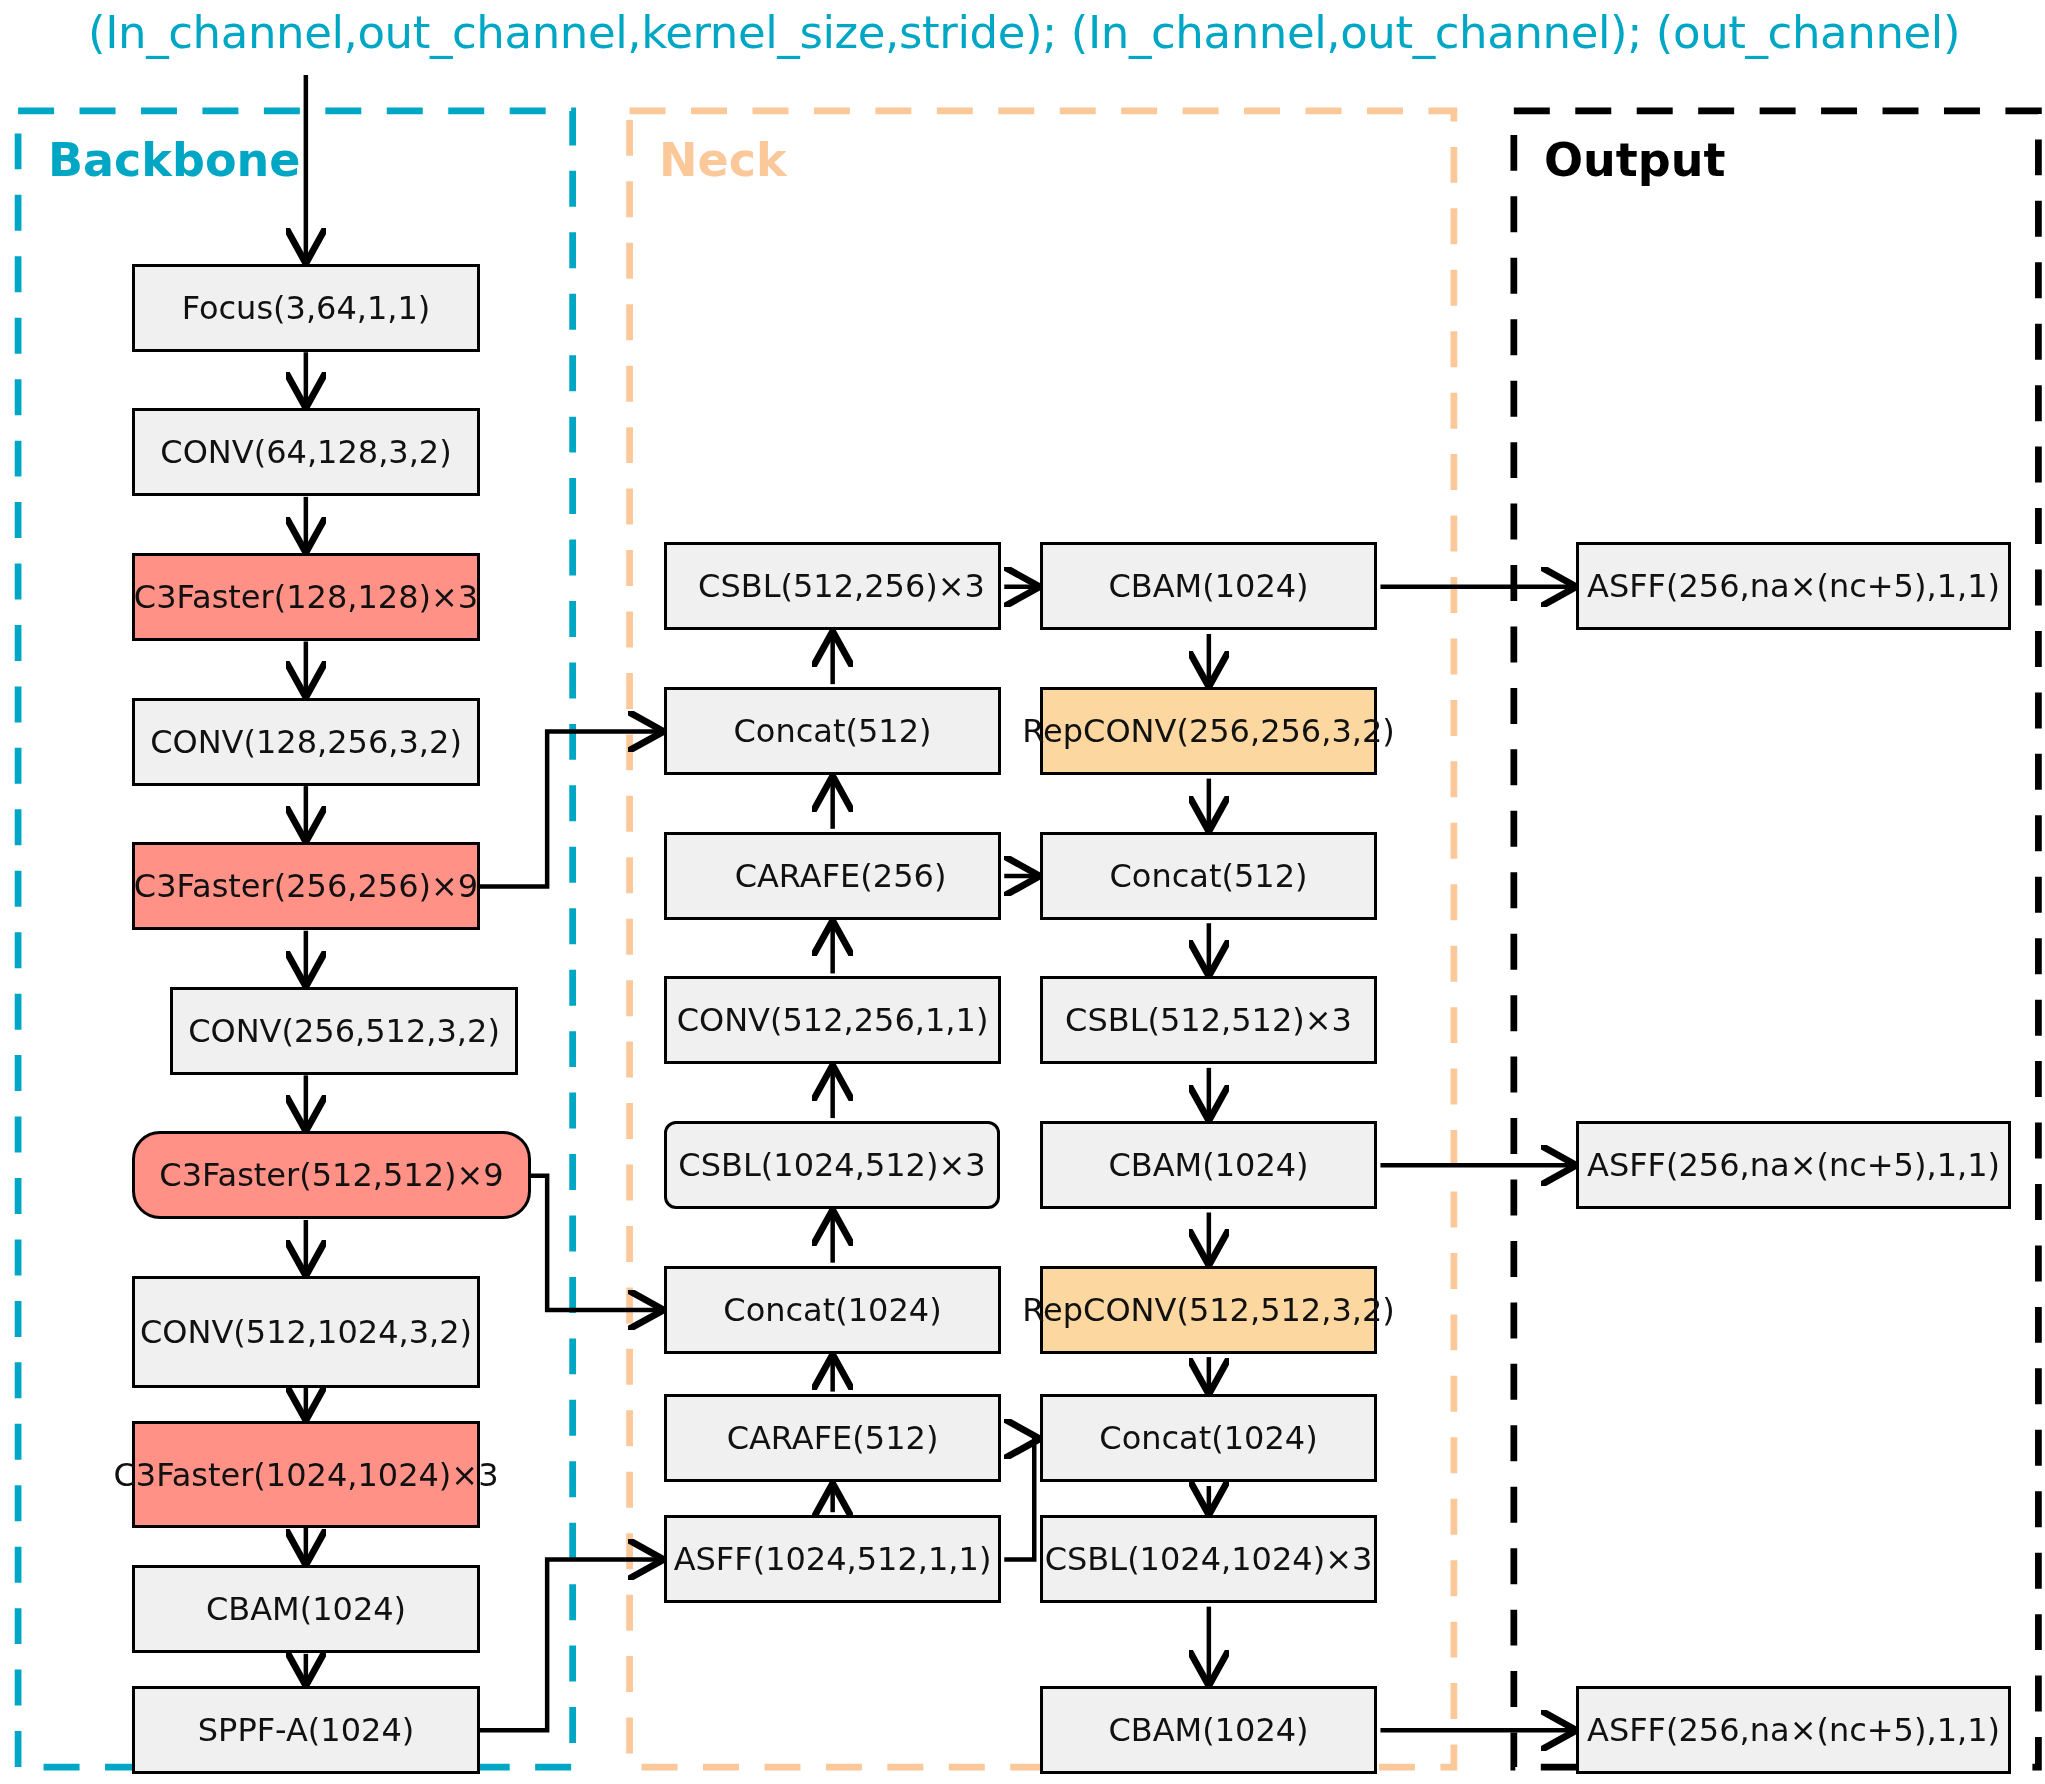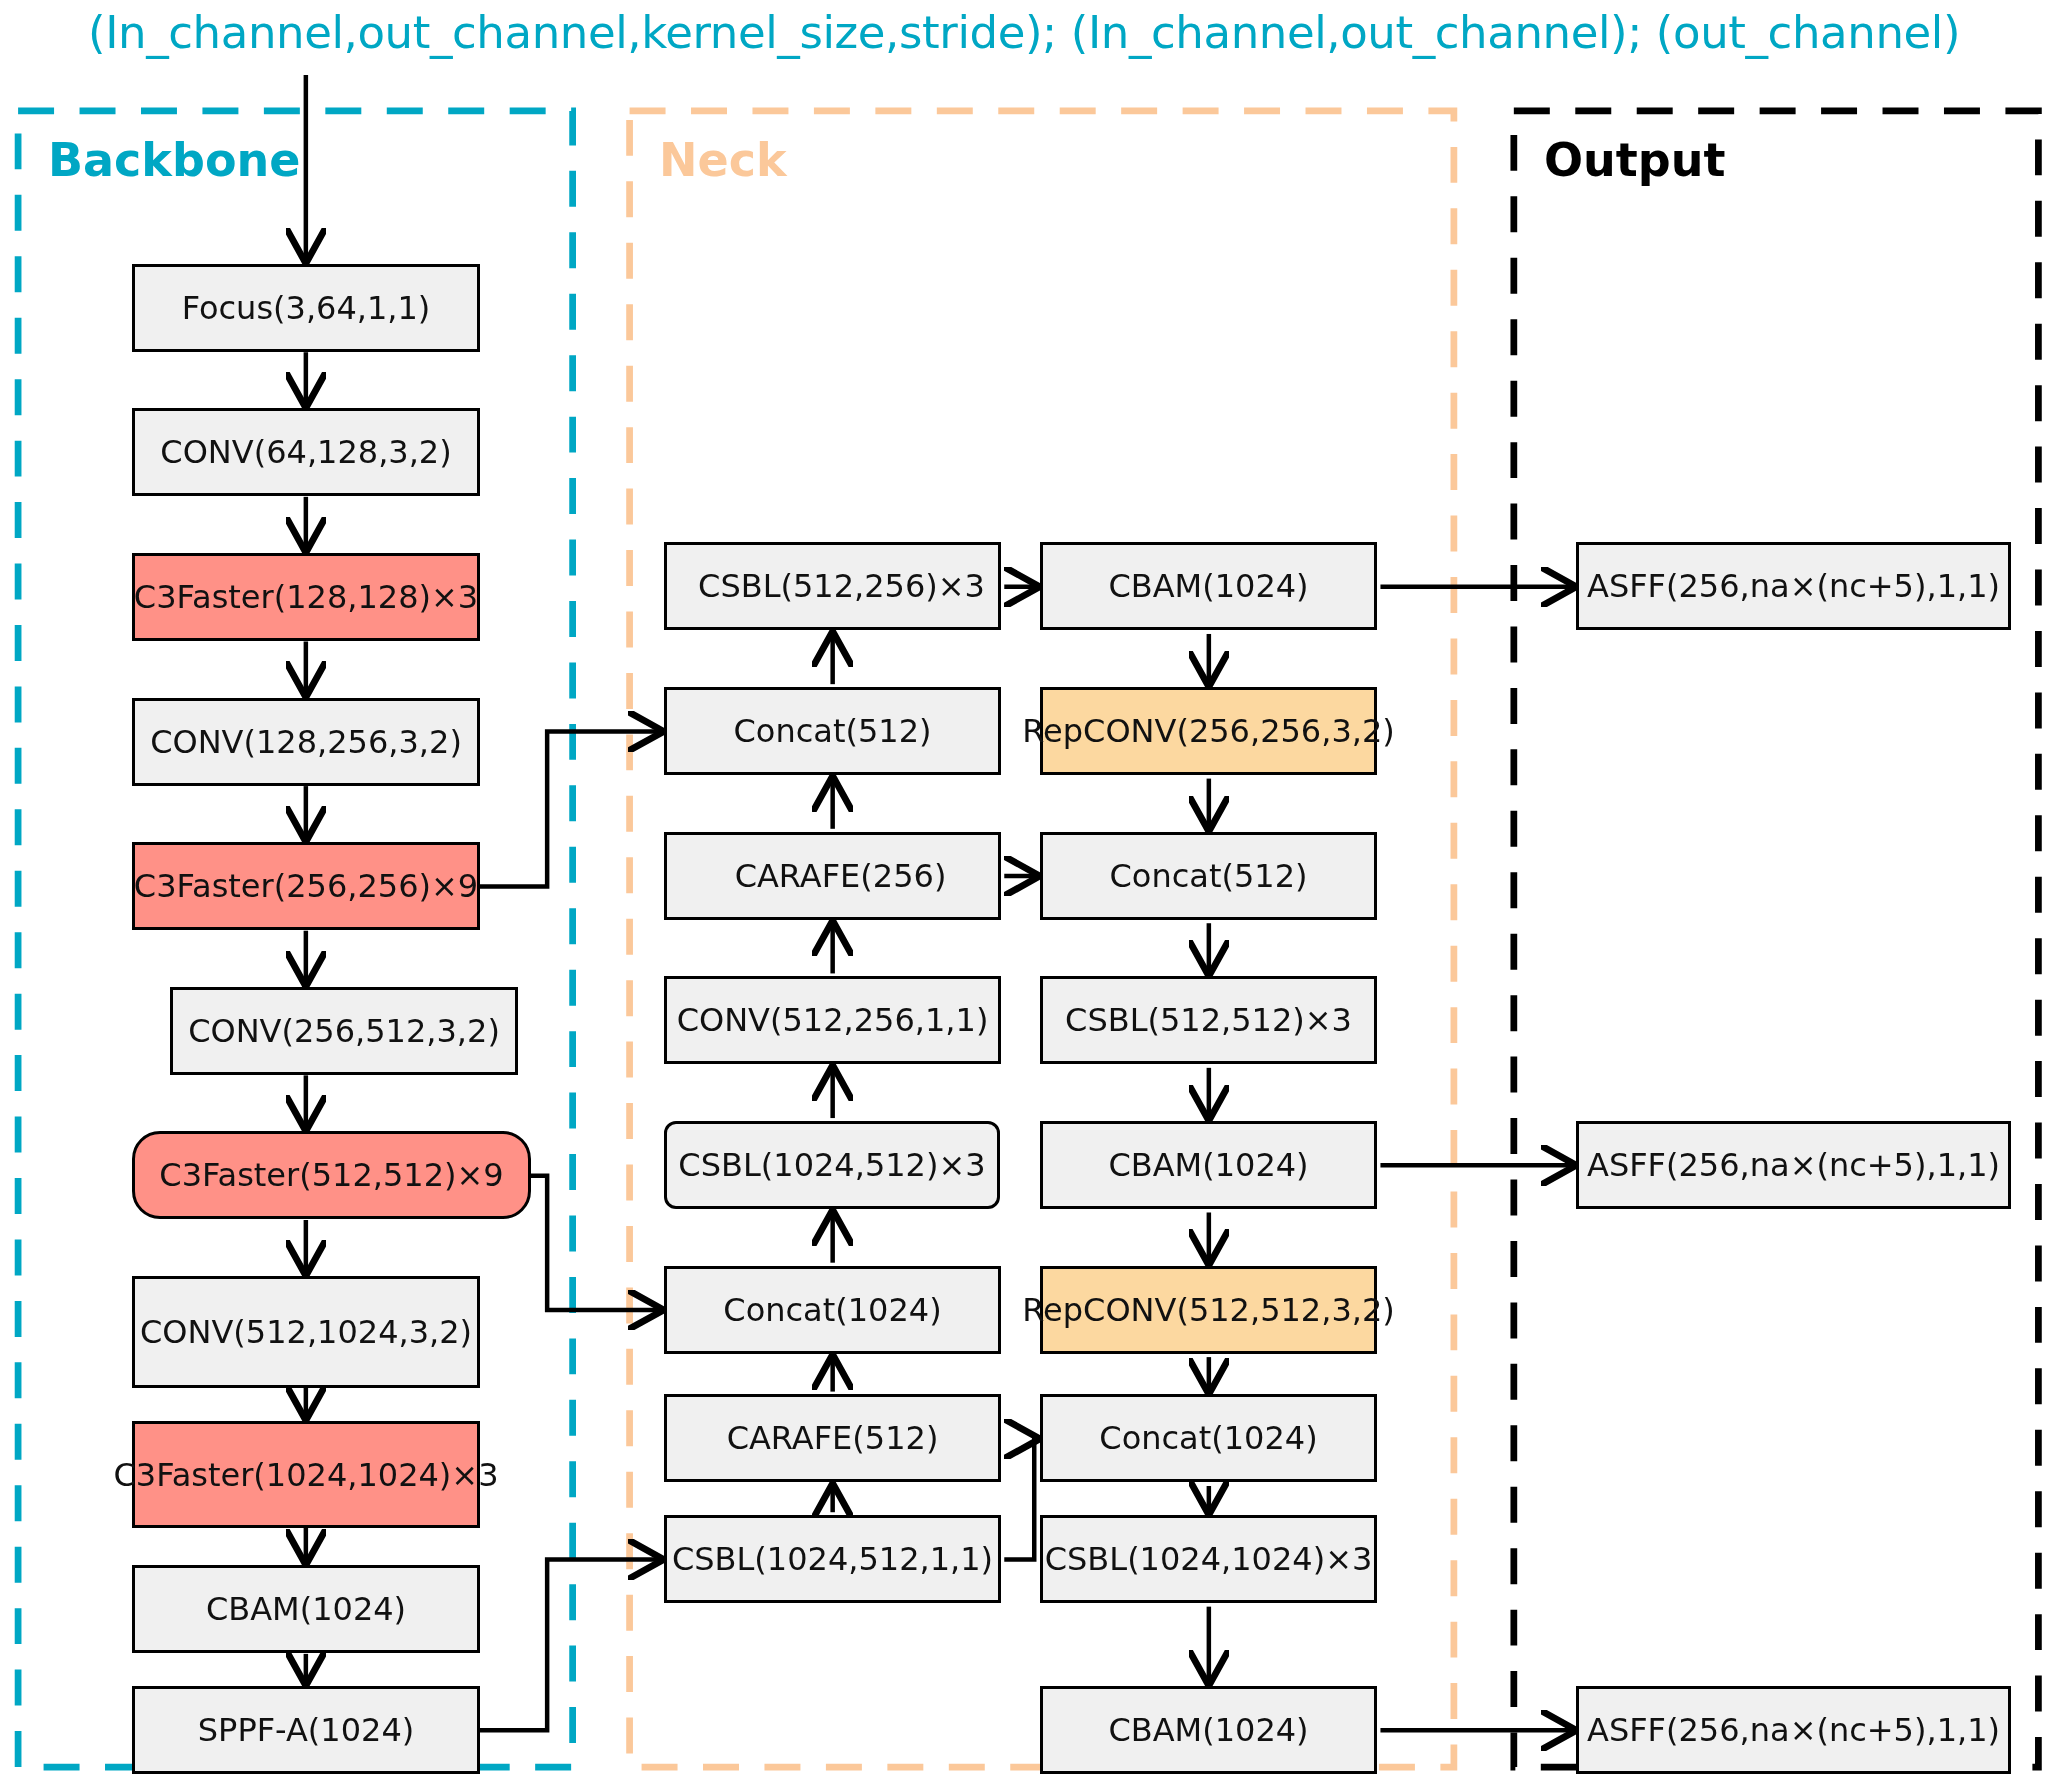--- a/index.html
+++ b/index.html
@@ -103,21 +103,21 @@
       <div class="node red" style="left: 132px; top: 1421px; width: 348px; height: 107px;">C3Faster(1024,1024)×3</div>
       <div class="node" style="left: 132px; top: 1565px; width: 348px; height: 88px;">CBAM(1024)</div>
       <div class="node" style="left: 132px; top: 1686px; width: 348px; height: 88px;">SPPF-A(1024)</div>
       <div class="node" style="left: 664px; top: 542px; width: 337px; height: 88px; padding-left: 18px;">CSBL(512,256)×3</div>
       <div class="node" style="left: 664px; top: 687px; width: 337px; height: 88px;">Concat(512)</div>
       <div class="node" style="left: 664px; top: 832px; width: 337px; height: 88px; padding-left: 16px;">CARAFE(256)</div>
       <div class="node" style="left: 664px; top: 976px; width: 337px; height: 88px;">CONV(512,256,1,1)</div>
       <div class="node" style="left: 664px; top: 1121px; width: 336px; height: 88px; border-radius: 12px;">CSBL(1024,512)×3</div>
       <div class="node" style="left: 664px; top: 1266px; width: 337px; height: 88px;">Concat(1024)</div>
       <div class="node" style="left: 664px; top: 1394px; width: 337px; height: 88px;">CARAFE(512)</div>
-      <div class="node" style="left: 664px; top: 1515px; width: 337px; height: 88px;">CSBL(1024,512,1,1)</div>
+      <div class="node" style="left: 664px; top: 1515px; width: 337px; height: 88px;">ASFF(1024,512,1,1)</div>
       <div class="node" style="left: 1040px; top: 542px; width: 337px; height: 88px;">CBAM(1024)</div>
       <div class="node orange" style="left: 1040px; top: 687px; width: 337px; height: 88px;">RepCONV(256,256,3,2)</div>
       <div class="node" style="left: 1040px; top: 832px; width: 337px; height: 88px;">Concat(512)</div>
       <div class="node" style="left: 1040px; top: 976px; width: 337px; height: 88px;">CSBL(512,512)×3</div>
       <div class="node" style="left: 1040px; top: 1121px; width: 337px; height: 88px;">CBAM(1024)</div>
       <div class="node orange" style="left: 1040px; top: 1266px; width: 337px; height: 88px;">RepCONV(512,512,3,2)</div>
       <div class="node" style="left: 1040px; top: 1394px; width: 337px; height: 88px;">Concat(1024)</div>
       <div class="node" style="left: 1040px; top: 1515px; width: 337px; height: 88px;">CSBL(1024,1024)×3</div>
       <div class="node" style="left: 1040px; top: 1686px; width: 337px; height: 88px;">CBAM(1024)</div>
       <div class="node" style="left: 1576px; top: 542px; width: 435px; height: 88px;">ASFF(256,na×(nc+5),1,1)</div>

